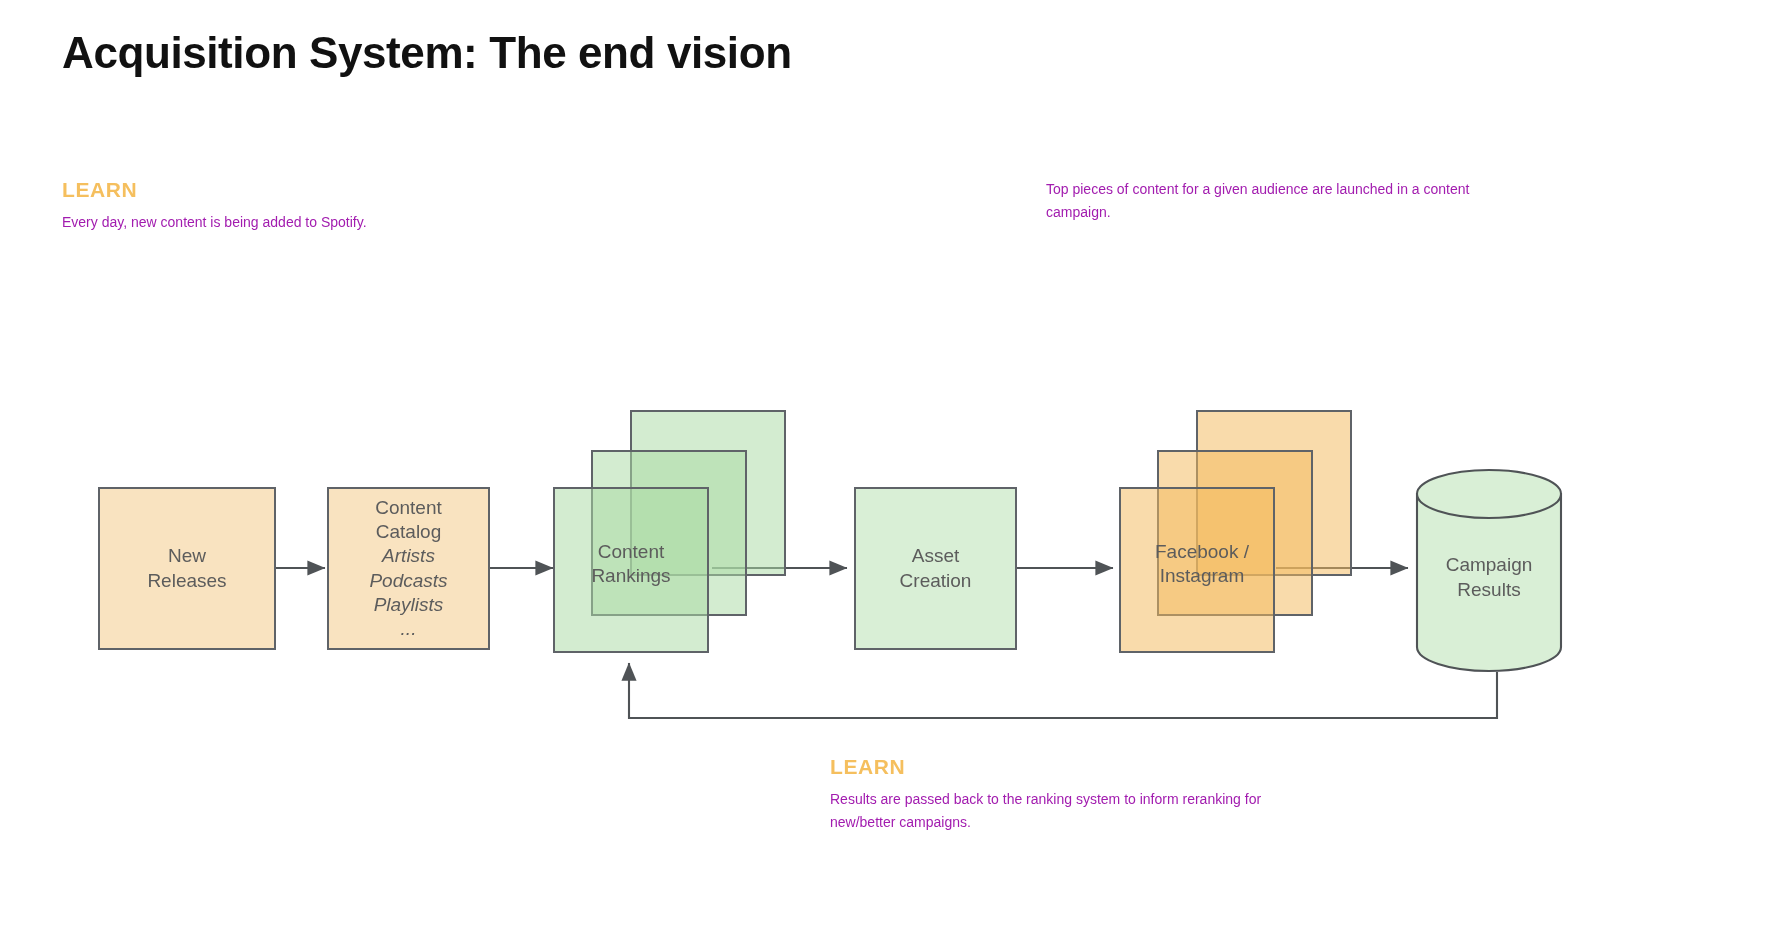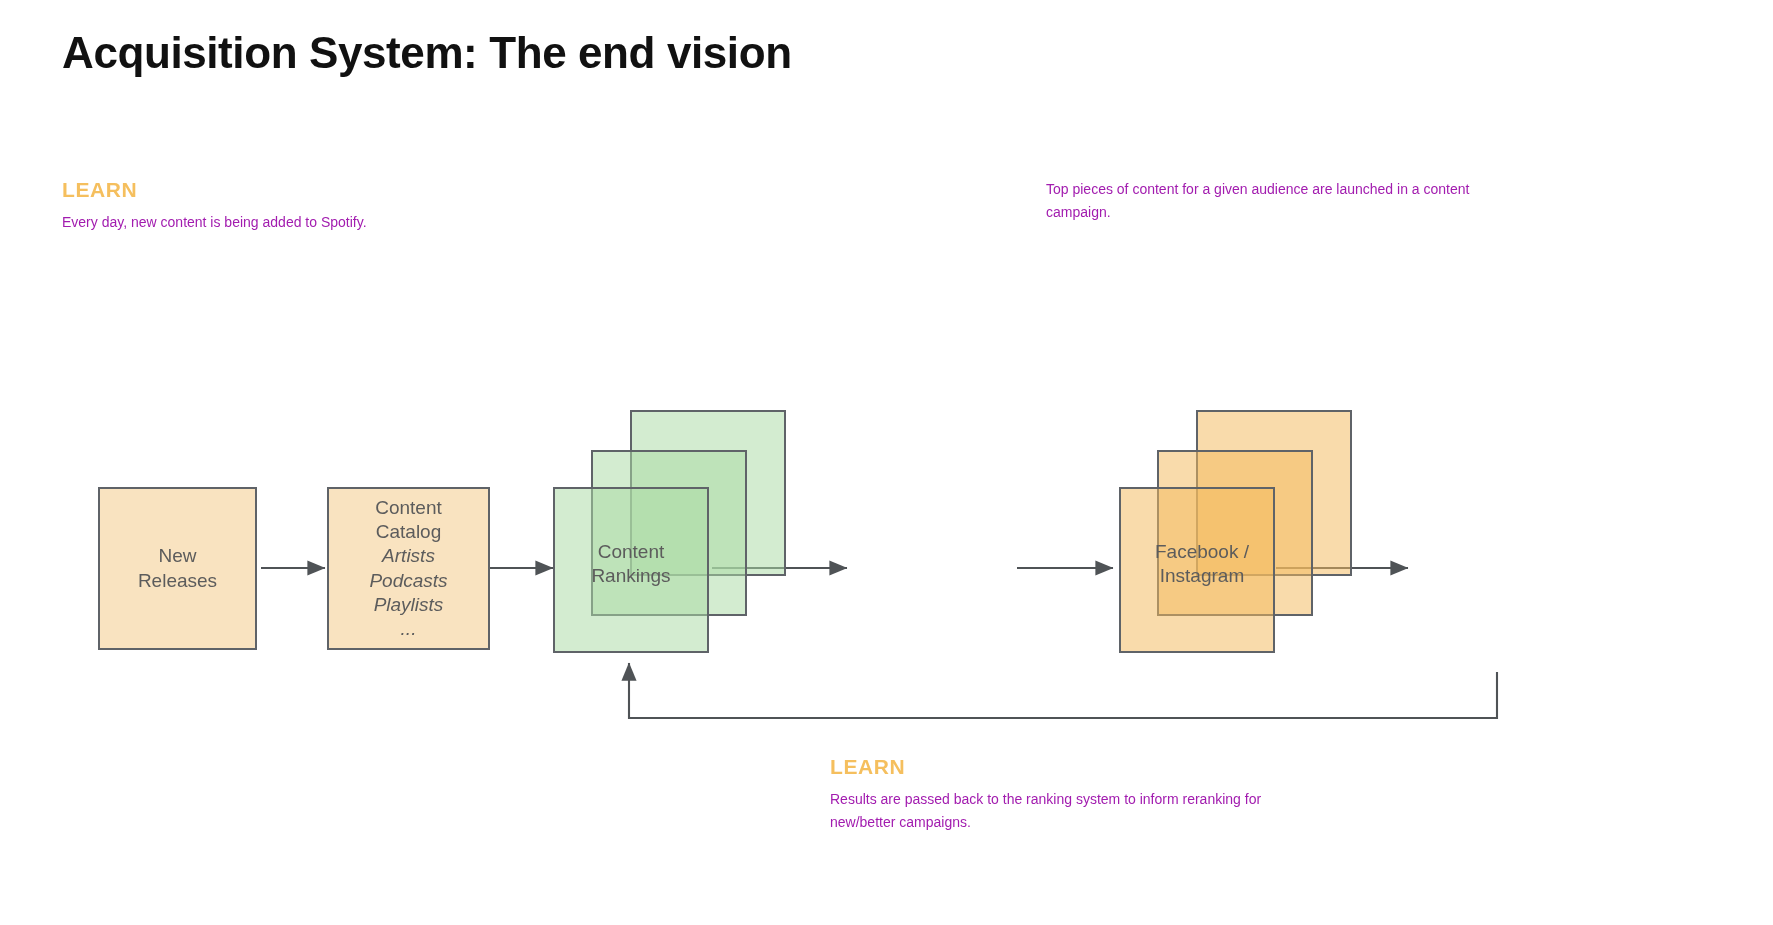--- a/index.html
+++ b/index.html
@@ -150,21 +150,21 @@
       <line x1="261" y1="568" x2="325" y2="568"></line>
       <line x1="490" y1="568" x2="553" y2="568"></line>
       <line x1="712" y1="568" x2="847" y2="568"></line>
       <line x1="1017" y1="568" x2="1113" y2="568"></line>
       <line x1="1276" y1="568" x2="1408" y2="568"></line>
     </g>
 
     <path d="M 1497 672 L 1497 718 L 629 718 L 629 663" stroke="#4f5356" stroke-width="2.1" fill="none" marker-end="url(#arrowhead)"></path>
   </svg>
 
-  <div class="node fill-peach" style="left:98px; top:487px; width:159px; height:163px;">
+  <div class="node fill-peach" style="left:98px; top:487px; width:178px; height:163px;">
     <span class="node-label" style="white-space: pre-line;">New
 Releases</span>
   </div>
 
   <div class="node fill-peach" style="left:327px; top:487px; width:163px; height:163px; align-items:center;">
     <div class="node-label">
       <span class="cat-line">Content</span>
       <span class="cat-line">Catalog</span>
       <span class="cat-line cat-italic">Artists</span>
       <span class="cat-line cat-italic">Podcasts</span>
@@ -174,23 +174,35 @@
   </div>
 
   <div class="card-stack" style="left:553px; top:410px; width:210px; height:243px;">
     <div class="card card-green" style="left:77px; top:0px; width:156px; height:166px;"></div>
     <div class="card card-green" style="left:38px; top:40px; width:156px; height:166px;"></div>
     <div class="card card-green" style="left:0px; top:77px; width:156px; height:166px;"></div>
     <div class="card-text" style="left:0px; top:130px; width:156px;">Content
 Rankings</div>
   </div>
 
+  <div class="node fill-green" style="left:854px; top:487px; width:163px; height:163px;">
+    <span class="node-label" style="white-space: pre-line;">Asset
+Creation</span>
+  </div>
 
   <div class="card-stack" style="left:1119px; top:410px; width:210px; height:243px;">
     <div class="card card-orange" style="left:77px; top:0px; width:156px; height:166px;"></div>
     <div class="card card-orange" style="left:38px; top:40px; width:156px; height:166px;"></div>
     <div class="card card-orange" style="left:0px; top:77px; width:156px; height:166px;"></div>
     <div class="card-text" style="left:0px; top:130px; width:166px;">Facebook /
 Instagram</div>
   </div>
 
+  <div class="cylinder" style="left:1415px; top:468px; width:148px; height:205px;">
+    <svg width="148" height="205" viewBox="0 0 148 205">
+      <path d="M2,26 L2,179 A72,24 0 0 0 146,179 L146,26 Z" fill="#D9EFD6" stroke="#4f5356" stroke-width="2.1"></path>
+      <ellipse cx="74" cy="26" rx="72" ry="24" fill="#D9EFD6" stroke="#4f5356" stroke-width="2.1"></ellipse>
+    </svg>
+    <div class="cyl-label" style="top:85px; white-space: pre-line;">Campaign
+Results</div>
+  </div>
 
 </div>
 
 </body></html>

